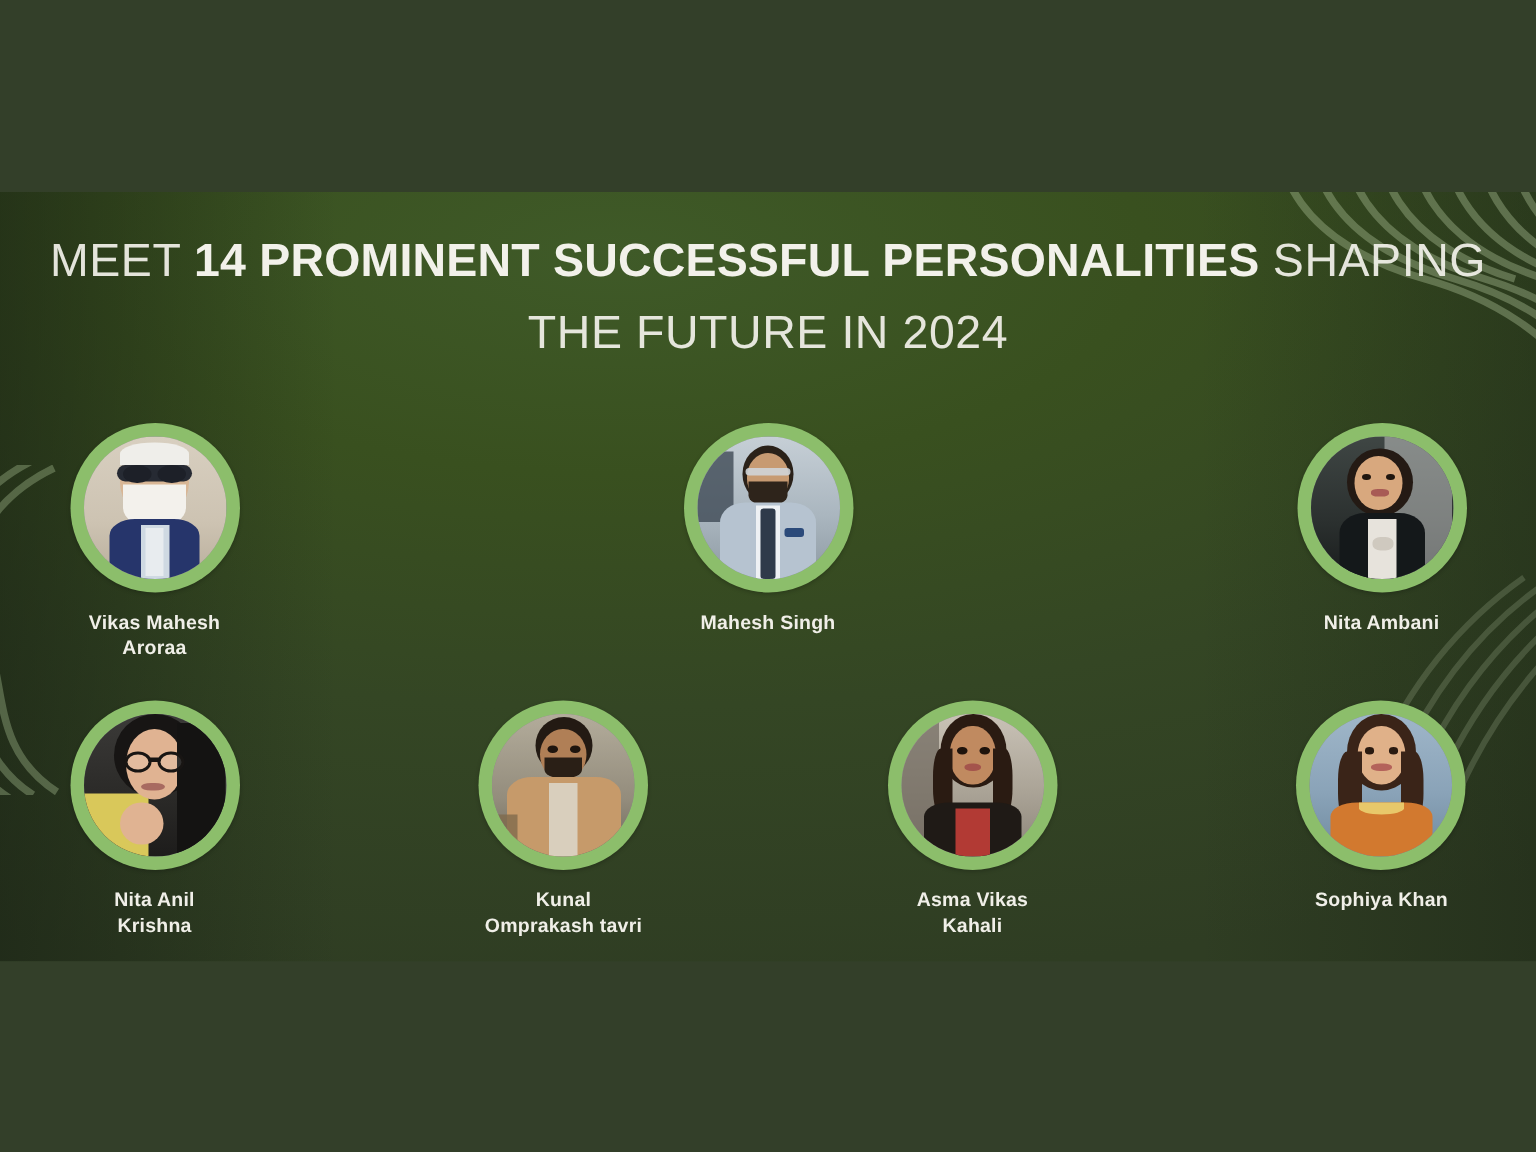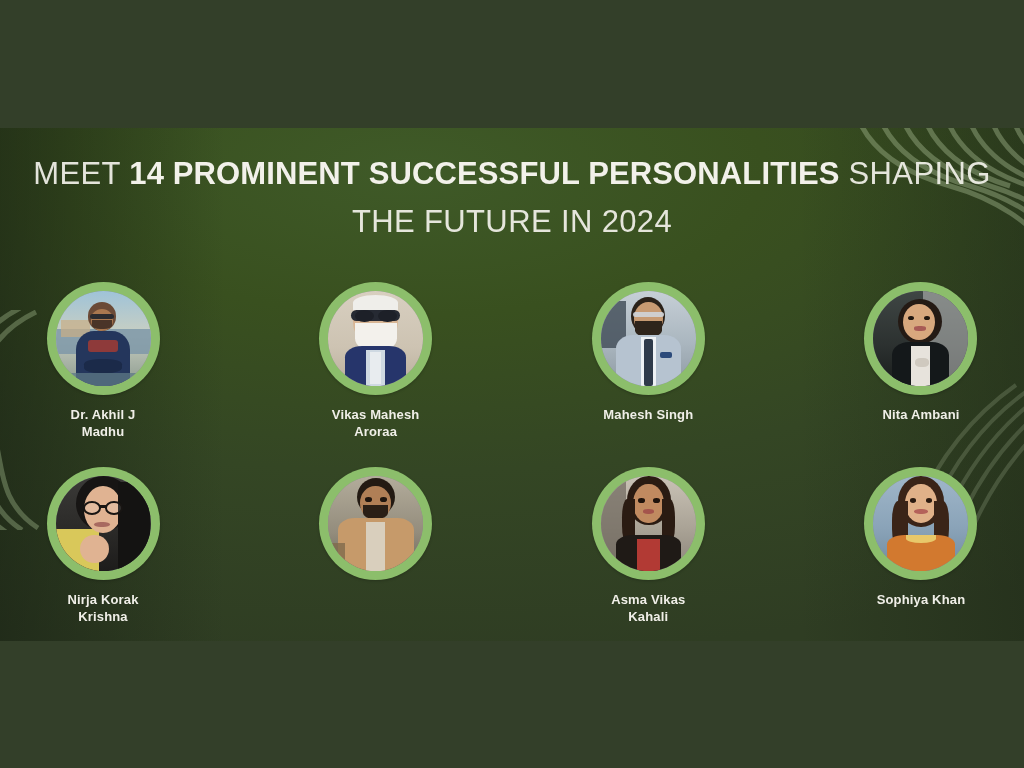--- a/index.html
+++ b/index.html
@@ -121,39 +121,20 @@
 
   <div class="title-wrap">
     <div class="title-line t1">
       <span class="thin">MEET </span><span class="fat">14 PROMINENT SUCCESSFUL PERSONALITIES</span><span class="thin"> SHAPING</span>
     </div>
     <div class="title-line t2 thin">THE FUTURE IN 2024</div>
   </div>
 
   <div class="grid row row1" style="top:282px">
 
-    <div class="person">
-      <div class="ring">
-        <div class="photo">
-          <div class="p-bg" style="background:linear-gradient(#9fc3d8 0%,#c9cfc2 46%,#8c9a8e 100%)"></div>
-          <div class="p-el" style="left:0;top:40%;width:100%;height:26%;background:#7e98a8;opacity:.85"></div>
-          <div class="p-el" style="left:6%;top:30%;width:30%;height:18%;background:#c9ae86;opacity:.7"></div>
-          <div class="p-el rnd" style="left:34%;top:12%;width:30%;height:30%;background:#6b4a36"></div>
-          <div class="p-el rnd" style="left:37%;top:19%;width:24%;height:23%;background:#a9774f"></div>
-          <div class="p-el" style="left:36%;top:24%;width:26%;height:5%;background:#2b2b2f;border-radius:3px"></div>
-          <div class="p-el" style="left:38%;top:31%;width:22%;height:9%;background:#4a3428;border-radius:0 0 40% 40%"></div>
-          <div class="p-el" style="left:22%;top:42%;width:56%;height:58%;background:#24365c;border-radius:34% 34% 0 0"></div>
-          <div class="p-el" style="left:34%;top:52%;width:32%;height:12%;background:#8e3a3a;border-radius:3px"></div>
-          <div class="p-el" style="left:30%;top:72%;width:40%;height:14%;background:#1b2a49;border-radius:40%"></div>
-          <div class="p-el" style="left:0;top:86%;width:100%;height:14%;background:#5d7a86;opacity:.75"></div>
-        </div>
-      </div>
-      <div class="pname">Dr. Akhil J
-Madhu</div>
-    </div>
 
     <div class="person">
       <div class="ring">
         <div class="photo">
           <div class="p-bg" style="background:linear-gradient(#d8cfc0 0%,#cdc3b2 60%,#b9ae9c 100%)"></div>
           <div class="p-el rnd" style="left:26%;top:6%;width:48%;height:52%;background:#d8b695"></div>
           <div class="p-el" style="left:26%;top:4%;width:48%;height:16%;background:#efeeea;border-radius:50% 50% 0 0"></div>
           <div class="p-el" style="left:24%;top:20%;width:52%;height:12%;background:#262a33;border-radius:6px"></div>
           <div class="p-el rnd" style="left:28%;top:20%;width:20%;height:13%;background:#1d2028"></div>
           <div class="p-el rnd" style="left:52%;top:20%;width:20%;height:13%;background:#1d2028"></div>
@@ -217,40 +198,42 @@
           <div class="p-el rnd" style="left:22%;top:0;width:58%;height:58%;background:#171514"></div>
           <div class="p-el rnd" style="left:30%;top:10%;width:40%;height:50%;background:#e0b392"></div>
           <div class="p-el" style="left:66%;top:6%;width:34%;height:94%;background:#141312"></div>
           <div class="p-el rnd" style="left:29%;top:26%;width:19%;height:15%;border:2.5px solid #181513;box-sizing:border-box;background:rgba(255,255,255,.12)"></div>
           <div class="p-el rnd" style="left:52%;top:26%;width:19%;height:15%;border:2.5px solid #181513;box-sizing:border-box;background:rgba(255,255,255,.12)"></div>
           <div class="p-el" style="left:47%;top:31%;width:6%;height:2.5%;background:#181513"></div>
           <div class="p-el" style="left:41%;top:48%;width:16%;height:6%;background:#a86a60;border-radius:45%"></div>
           <div class="p-el rnd" style="left:26%;top:62%;width:30%;height:30%;background:#e0b392"></div>
         </div>
       </div>
-      <div class="pname">Nirja Korak
+      <div class="pname">Nita Anil
 Krishna</div>
     </div>
 
 
     <div class="person">
       <div class="ring">
         <div class="photo">
           <div class="p-bg" style="background:linear-gradient(#b9b1a0 0%,#9b9versus 0%,#97907f 60%,#6f6a5c 100%)"></div>
           <div class="p-bg" style="background:linear-gradient(#b3ac9b 0%,#938c7c 60%,#6d675a 100%)"></div>
           <div class="p-el rnd" style="left:30%;top:2%;width:40%;height:40%;background:#231a13"></div>
           <div class="p-el rnd" style="left:34%;top:10%;width:32%;height:36%;background:#b07f56"></div>
           <div class="p-el rnd" style="left:39%;top:22%;width:7%;height:5%;background:#1f150e"></div>
           <div class="p-el rnd" style="left:55%;top:22%;width:7%;height:5%;background:#1f150e"></div>
           <div class="p-el" style="left:37%;top:31%;width:26%;height:14%;background:#2a1f16;border-radius:0 0 45% 45%"></div>
           <div class="p-el" style="left:10%;top:44%;width:80%;height:56%;background:#c69a6a;border-radius:22% 22% 0 0"></div>
           <div class="p-el" style="left:40%;top:48%;width:20%;height:52%;background:#d9cfbd"></div>
           <div class="p-el" style="left:0;top:70%;width:18%;height:30%;background:#7f6a4c;opacity:.8"></div>
         </div>
       </div>
+      <div class="pname">Kunal
+Omprakash tavri</div>
     </div>
 
 
     <div class="person">
       <div class="ring">
         <div class="photo">
           <div class="p-bg" style="background:linear-gradient(#c9c2b6 0%,#aaa396 55%,#8b8479 100%)"></div>
           <div class="p-el" style="left:0;top:0;width:26%;height:100%;background:#6d675c;opacity:.7"></div>
           <div class="p-el rnd" style="left:28%;top:0;width:46%;height:52%;background:#2a1b12"></div>
           <div class="p-el rnd" style="left:34%;top:8%;width:32%;height:42%;background:#c08a60"></div>

